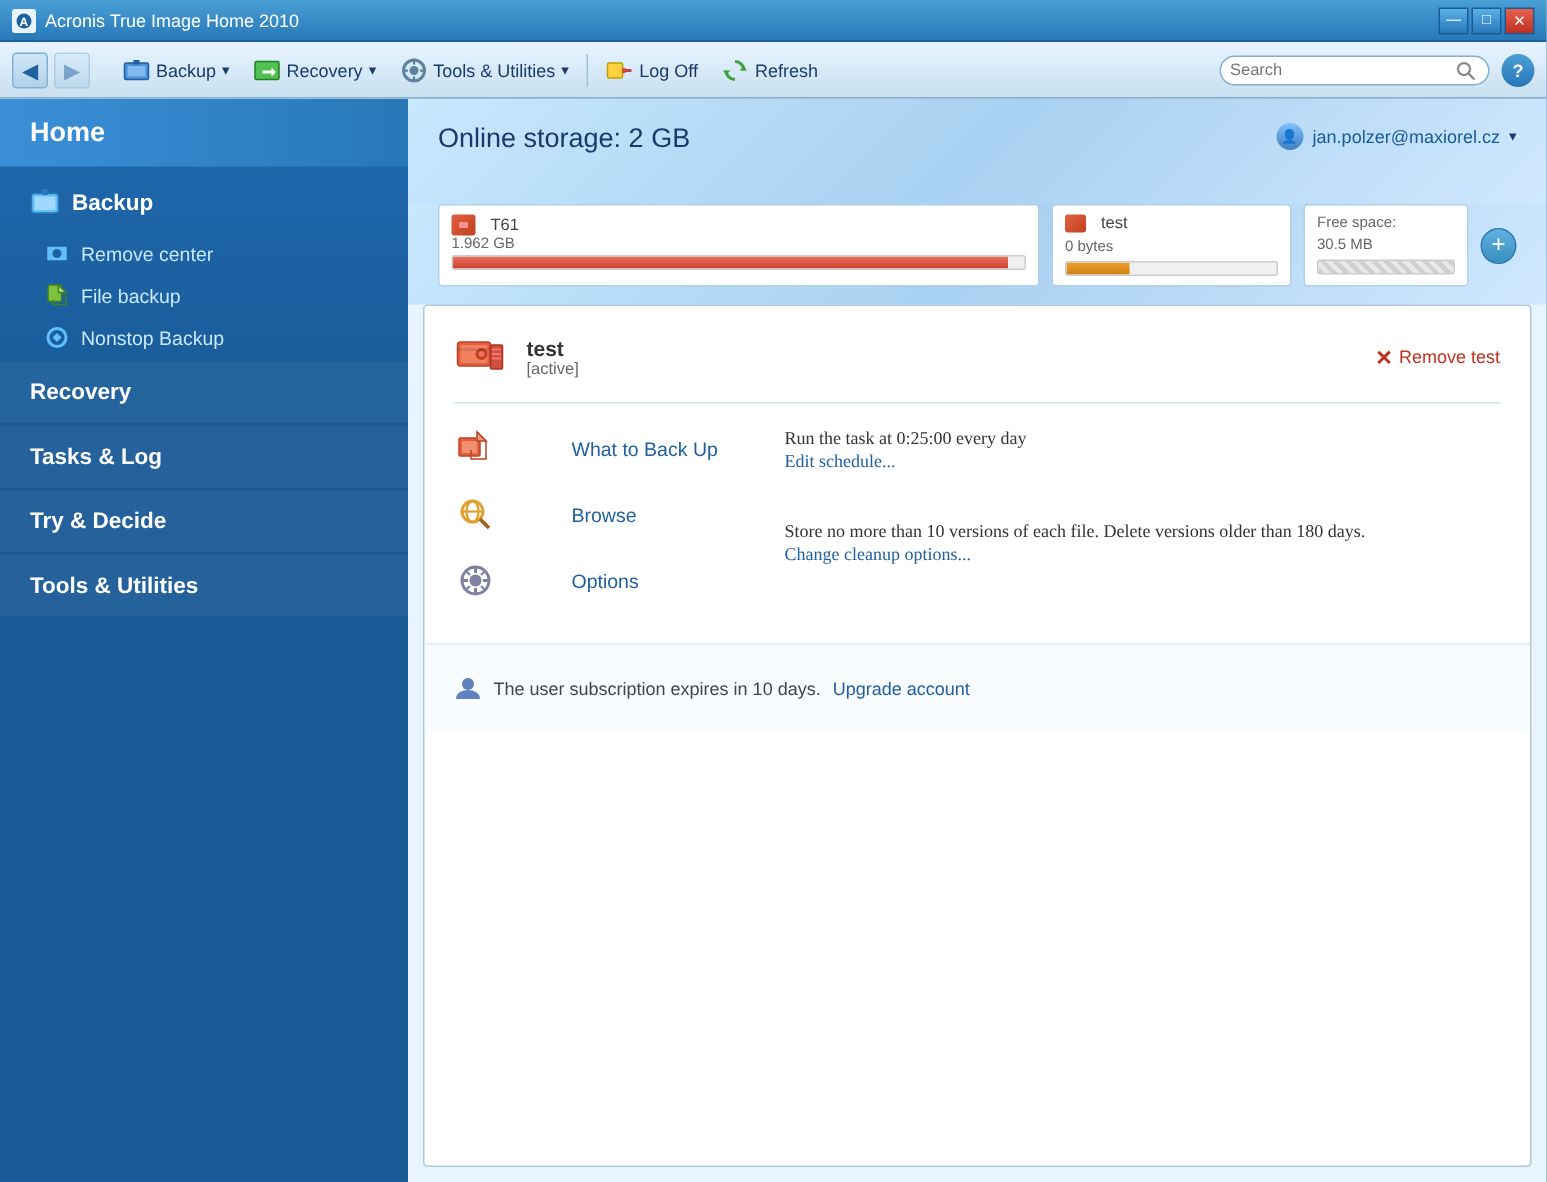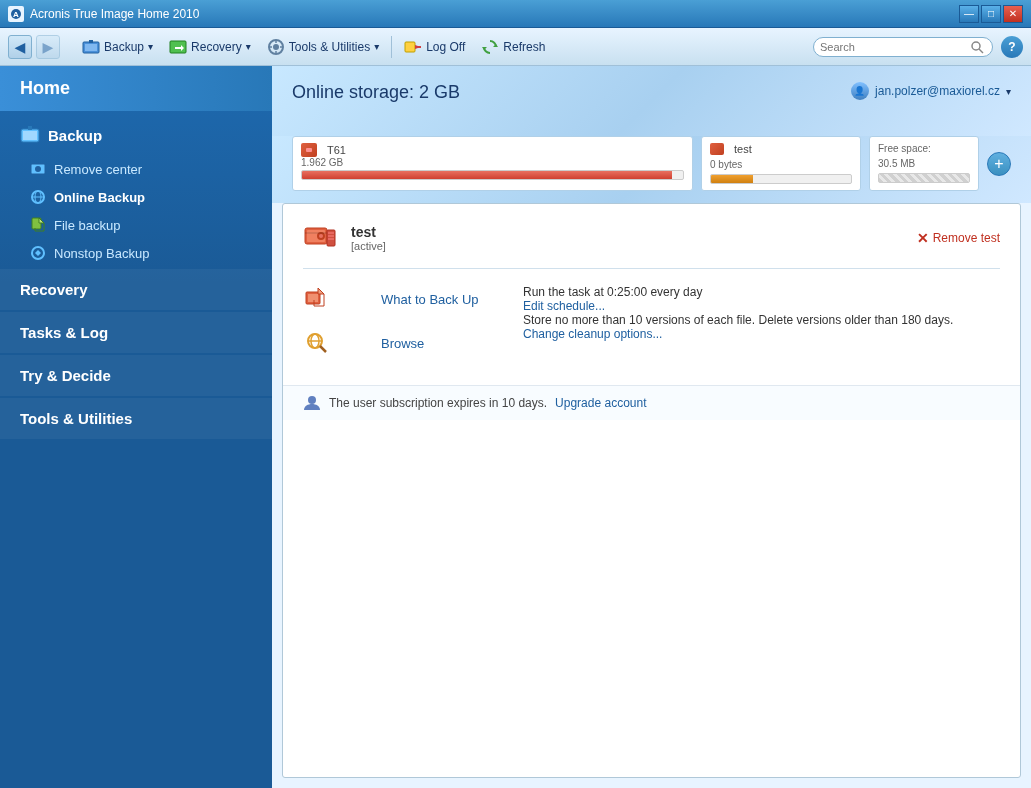--- a/index.html
+++ b/index.html
@@ -366,21 +366,22 @@
     .task-option-label {
       color: #2060a0;
       font-size: 13px;
       text-decoration: none;
       margin-left: 40px;
     }
     .task-options-right {
       flex: 1;
       display: flex;
       flex-direction: column;
-      gap: 0;
+      gap: 32px;
+      font-family: Liberation Serif, serif;
     }
     .schedule-info {
       font-size: 12px;
       color: #333;
     }
     .schedule-link {
       color: #2060a0;
       cursor: pointer;
       font-size: 12px;
     }
@@ -396,21 +397,21 @@
       background: linear-gradient(to bottom, #f0f0f0, #d8d8d8);
       border: 1px solid #a0a0a0;
       border-radius: 3px;
       cursor: pointer;
       font-size: 12px;
       color: #333;
     }
 
     
     .subscription-notice {
-      padding: 8px 20px;
+      padding: 20px 20px;
       display: flex;
       align-items: center;
       gap: 8px;
       font-size: 12px;
       color: #444;
       border-top: 1px solid #e0e8f0;
       background: #f8fcff;
     }
     .upgrade-link {
       color: #2060a0;
@@ -558,28 +559,20 @@
         </svg>
         <span>Backup</span>
       </div>
       <div class="sidebar-items">
         <div class="sidebar-item">
           <svg width="16" height="16" viewBox="0 0 16 16">
             <rect x="1" y="3" width="14" height="10" rx="1" fill="#60c0ff" stroke="#2060a0" stroke-width="1"></rect>
             <circle cx="8" cy="8" r="3" fill="#2060a0"></circle>
           </svg>
           <span>Remove center</span>
-        </div>
-        <div class="sidebar-item active">
-          <svg width="16" height="16" viewBox="0 0 16 16">
-            <circle cx="8" cy="8" r="6" fill="none" stroke="#60c0ff" stroke-width="2"></circle>
-            <ellipse cx="8" cy="8" rx="3" ry="6" fill="none" stroke="#60c0ff" stroke-width="1"></ellipse>
-            <line x1="2" y1="8" x2="14" y2="8" stroke="#60c0ff" stroke-width="1"></line>
-          </svg>
-          <span>Online Backup</span>
         </div>
         <div class="sidebar-item">
           <svg width="16" height="16" viewBox="0 0 16 16">
             <rect x="2" y="1" width="9" height="11" rx="1" fill="#80c040" stroke="#408020" stroke-width="1"></rect>
             <path d="M9 1 L14 6 L14 14 L5 14 L5 11" fill="none" stroke="#408020" stroke-width="1"></path>
             <polygon points="9,1 14,6 9,6" fill="#c0e080" stroke="#408020" stroke-width="1"></polygon>
           </svg>
           <span>File backup</span>
         </div>
         <div class="sidebar-item">
@@ -704,20 +697,37 @@
                 <svg width="26" height="26" viewBox="0 0 26 26">
                   <circle cx="11" cy="11" r="7" fill="none" stroke="#e0a030" stroke-width="2"></circle>
                   <ellipse cx="11" cy="11" rx="4" ry="7" fill="none" stroke="#e0a030" stroke-width="1.5"></ellipse>
                   <line x1="4" y1="11" x2="18" y2="11" stroke="#e0a030" stroke-width="1.5"></line>
                   <line x1="16" y1="16" x2="22" y2="22" stroke="#a06020" stroke-width="2.5"></line>
                 </svg>
               </div>
               <span class="task-option-label">Browse</span>
             </div>
 
+            <div class="task-option-item">
+              <div class="task-option-icon">
+                <svg width="26" height="26" viewBox="0 0 26 26">
+                  <circle cx="13" cy="13" r="9" fill="none" stroke="#8080a0" stroke-width="2"></circle>
+                  <circle cx="13" cy="13" r="4" fill="#8080a0"></circle>
+                  <line x1="13" y1="4" x2="13" y2="8" stroke="#8080a0" stroke-width="2"></line>
+                  <line x1="13" y1="18" x2="13" y2="22" stroke="#8080a0" stroke-width="2"></line>
+                  <line x1="4" y1="13" x2="8" y2="13" stroke="#8080a0" stroke-width="2"></line>
+                  <line x1="18" y1="13" x2="22" y2="13" stroke="#8080a0" stroke-width="2"></line>
+                  <line x1="6.5" y1="6.5" x2="9.3" y2="9.3" stroke="#8080a0" stroke-width="1.5"></line>
+                  <line x1="16.7" y1="16.7" x2="19.5" y2="19.5" stroke="#8080a0" stroke-width="1.5"></line>
+                  <line x1="6.5" y1="19.5" x2="9.3" y2="16.7" stroke="#8080a0" stroke-width="1.5"></line>
+                  <line x1="16.7" y1="9.3" x2="19.5" y2="6.5" stroke="#8080a0" stroke-width="1.5"></line>
+                </svg>
+              </div>
+              <span class="task-option-label">Options</span>
+            </div>
           </div>
 
           <div class="task-options-right">
 
             <div>
               <div class="schedule-info">Run the task at 0:25:00 every day</div>
               <div class="schedule-link">Edit schedule...</div>
             </div>
 
             <div>

